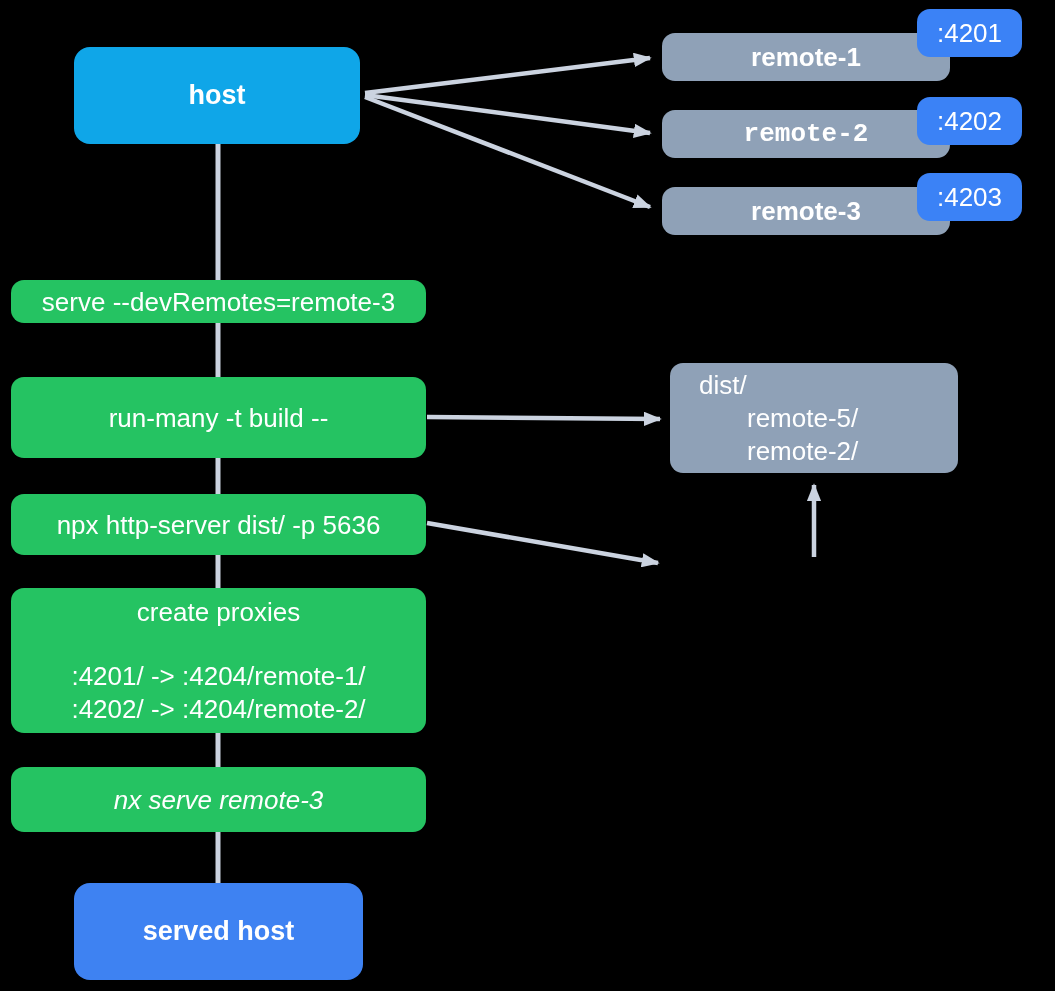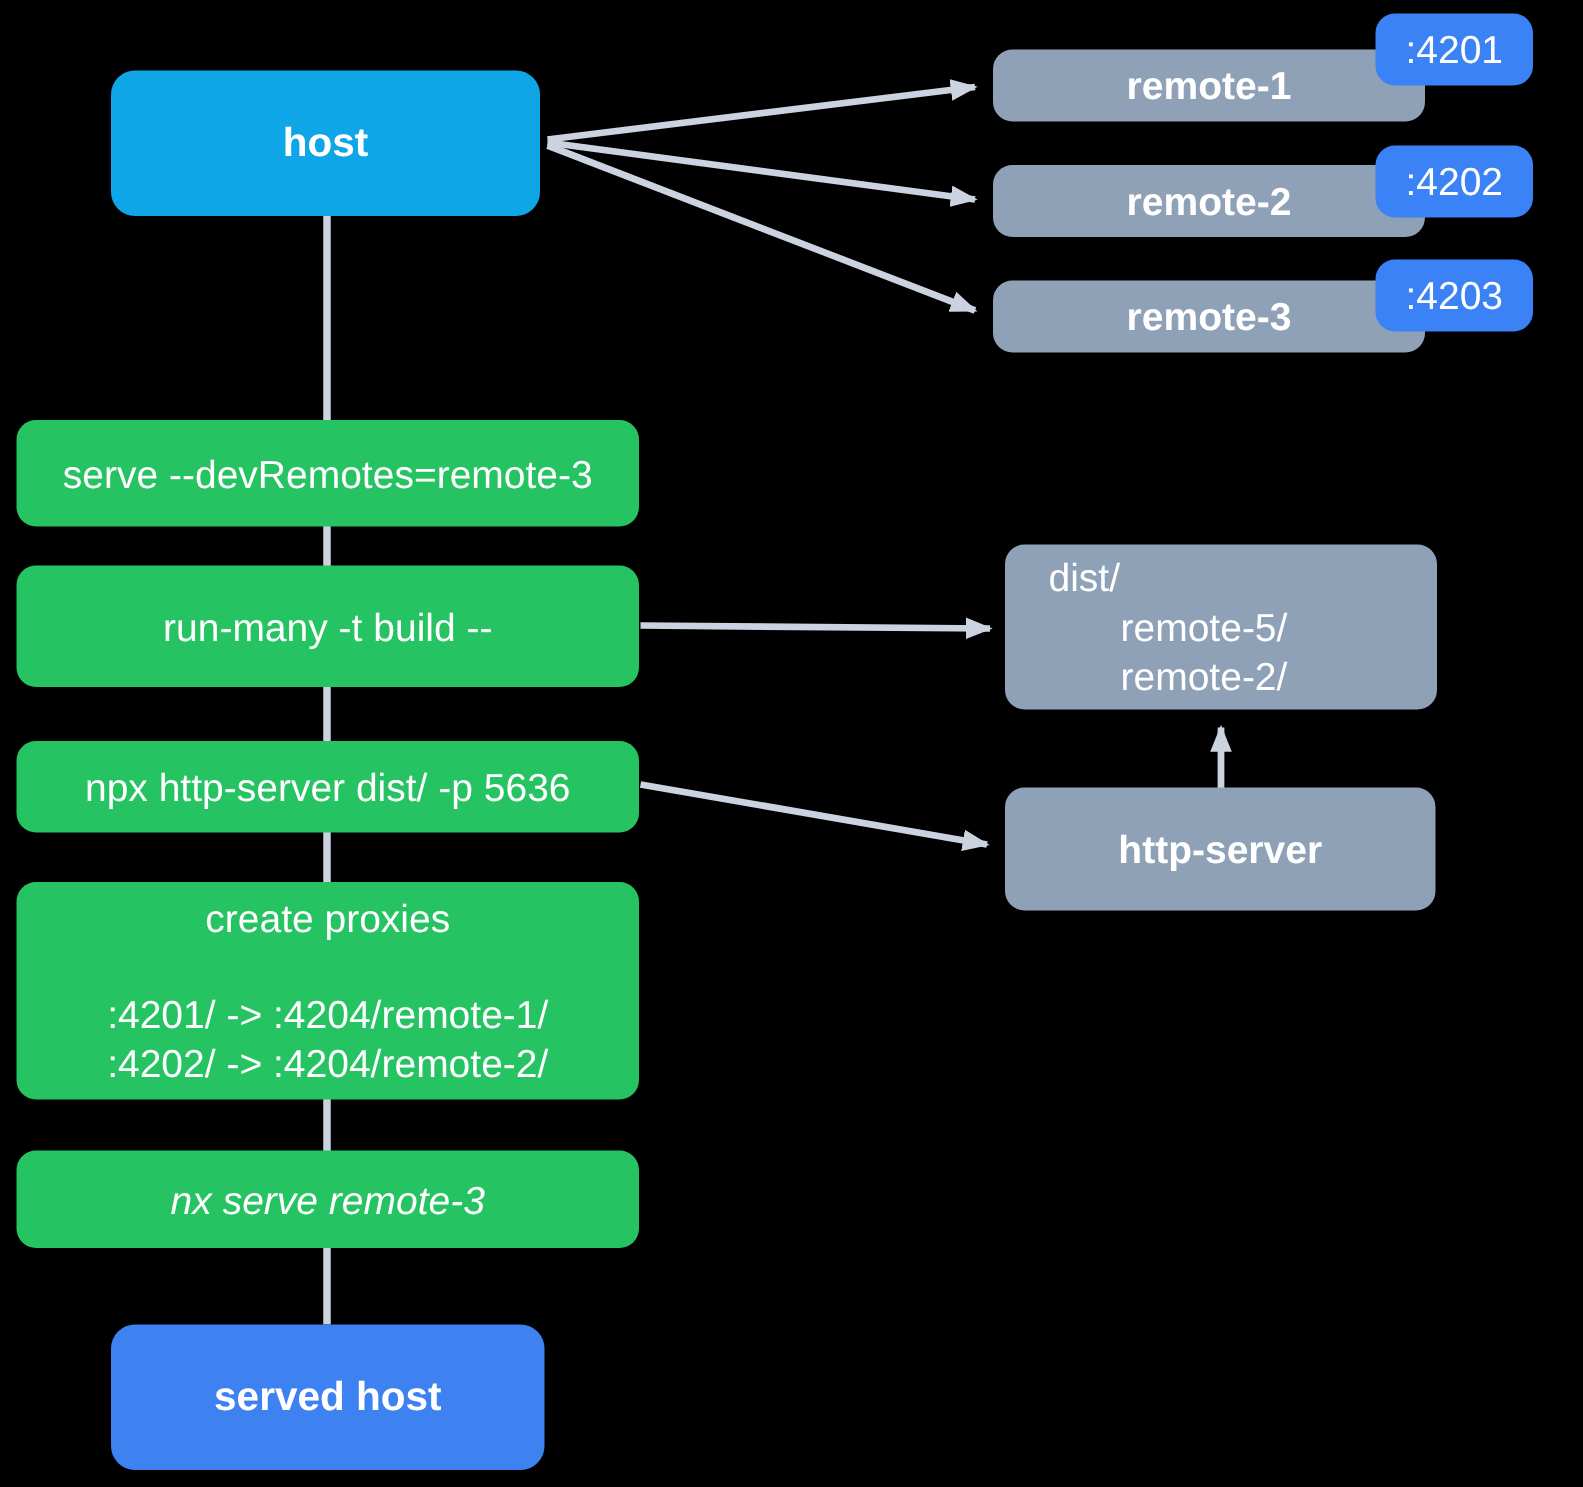--- a/index.html
+++ b/index.html
@@ -47,42 +47,42 @@
     border-radius: 16px;
     font-size: 27px; font-weight: 700;
   }
   .remote-box {
     left: 662px; width: 288px; height: 48px;
     background: #8fa1b7;
     border-radius: 13px;
     font-size: 26px; font-weight: 700;
   }
   .remote-1 { top: 33px; }
-  .remote-2 { top: 110px; }
+  .remote-2 { top: 110px; font-family: Liberation Mono, monospace; }
   .remote-3 { top: 187px; }
   .port-badge {
     left: 917px; width: 105px; height: 48px;
     background: #3b82f6;
     border-radius: 13px;
     font-size: 26px; font-weight: 400;
     z-index: 3;
   }
   .badge-1 { top: 9px; }
   .badge-2 { top: 97px; }
   .badge-3 { top: 173px; }
   .step {
     left: 11px; width: 415px;
     background: #25c362;
     border-radius: 13px;
     font-size: 26px; font-weight: 400;
     flex-direction: column;
     line-height: 34px;
     text-align: center;
   }
-  .step-1 { top: 280px; height: 71px; text-align: right; }
+  .step-1 { top: 280px; height: 43px; text-align: right; }
   .step-2 { top: 377px; height: 81px; text-align: center; }
   .step-3 { top: 494px; height: 61px; }
   .step-4 { top: 588px; height: 145px; line-height: 33px; }
   .step-5 { top: 767px; height: 65px; font-style: italic; }
   .spacer { height: 31px; }
   .dist-box {
     left: 670px; top: 363px; width: 288px; height: 110px;
     background: #8fa1b7;
     border-radius: 13px;
     font-size: 26px; font-weight: 400;
@@ -153,17 +153,16 @@
   <div class="node step step-5">
     <div>nx serve remote-3</div>
   </div>
 
   <div class="node dist-box">
     <div class="dist-root">dist/</div>
     <div class="dist-sub">remote-5/</div>
     <div class="dist-sub">remote-2/</div>
   </div>
 
-  <div class="node http-box">http-server</div>
 
   <div class="node served-box">served host</div>
 
 </div>
 
 </body></html>

